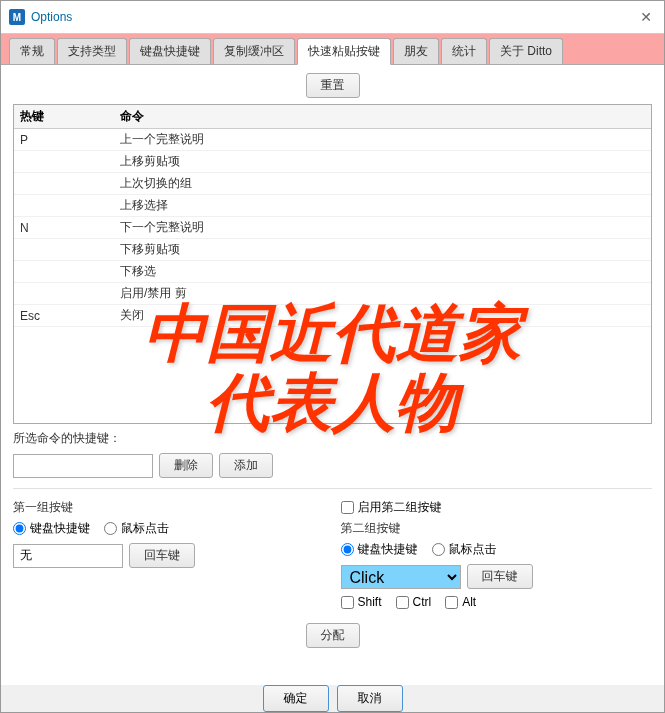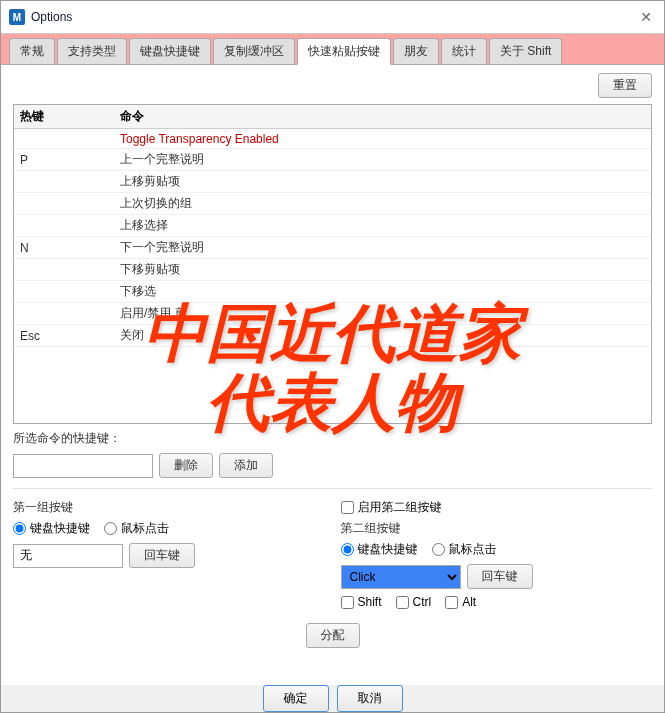--- a/index.html
+++ b/index.html
@@ -39,21 +39,21 @@
       border-radius: 2px;
       display: flex;
       align-items: center;
       justify-content: center;
       color: white;
       font-size: 10px;
       font-weight: bold;
     }
     .title-bar-text {
       font-size: 12px;
-      color: #0f172a;
+      color: #0369a1;
     }
     .close-btn {
       width: 20px;
       height: 20px;
       display: flex;
       align-items: center;
       justify-content: center;
       cursor: pointer;
       font-size: 14px;
       color: #666;
@@ -85,21 +85,21 @@
       flex: 1;
       background: #fff;
       padding: 8px 12px;
       display: flex;
       flex-direction: column;
       gap: 6px;
       position: relative;
     }
     .reset-row {
       display: flex;
-      justify-content: flex-end;
+      justify-content: center;
     }
     .btn {
       padding: 3px 14px;
       border: 1px solid #aaa;
       background: linear-gradient(to bottom, #f8f8f8, #e8e8e8);
       cursor: pointer;
       font-size: 12px;
       color: #333;
       border-radius: 3px;
     }
@@ -186,24 +186,24 @@
     .text-input {
       border: 1px solid #aaa;
       padding: 2px 6px;
       font-size: 12px;
       height: 24px;
       width: 110px;
     }
     .select-input {
       border: 1px solid #aaa;
       padding: 2px 4px;
-      font-size: 12px;
+      font-size: 16px;
       height: 24px;
       width: 120px;
-      background: #3b82f6;
+      background: #7dd3fc;
     }
     .checkbox-row {
       display: flex;
       gap: 14px;
       align-items: center;
       margin-top: 6px;
     }
     .checkbox-label {
       display: flex;
       align-items: center;
@@ -272,42 +272,38 @@
   </div>
 
   <div class="tabs">
     <div class="tab">常规</div>
     <div class="tab">支持类型</div>
     <div class="tab">键盘快捷键</div>
     <div class="tab">复制缓冲区</div>
     <div class="tab active">快速粘贴按键</div>
     <div class="tab">朋友</div>
     <div class="tab">统计</div>
-    <div class="tab">关于 Shift</div>
+    <div class="tab">关于 Ditto</div>
   </div>
 
   <div class="content">
 
     <div class="watermark">
       <div>中国近代道家</div>
       <div>代表人物</div>
     </div>
 
     <div class="reset-row">
       <button class="btn">重置</button>
     </div>
 
     <div class="table-container">
       <div class="table-header">
         <span class="col-hotkey">热键</span>
         <span class="col-command">命令</span>
-      </div>
-      <div class="table-row">
-        <span class="col-hotkey"></span>
-        <span class="col-command colored">Toggle Transparency Enabled</span>
       </div>
       <div class="table-row">
         <span class="col-hotkey">P</span>
         <span class="col-command">上一个完整说明</span>
       </div>
       <div class="table-row">
         <span class="col-hotkey"></span>
         <span class="col-command">上移剪贴项</span>
       </div>
       <div class="table-row">

